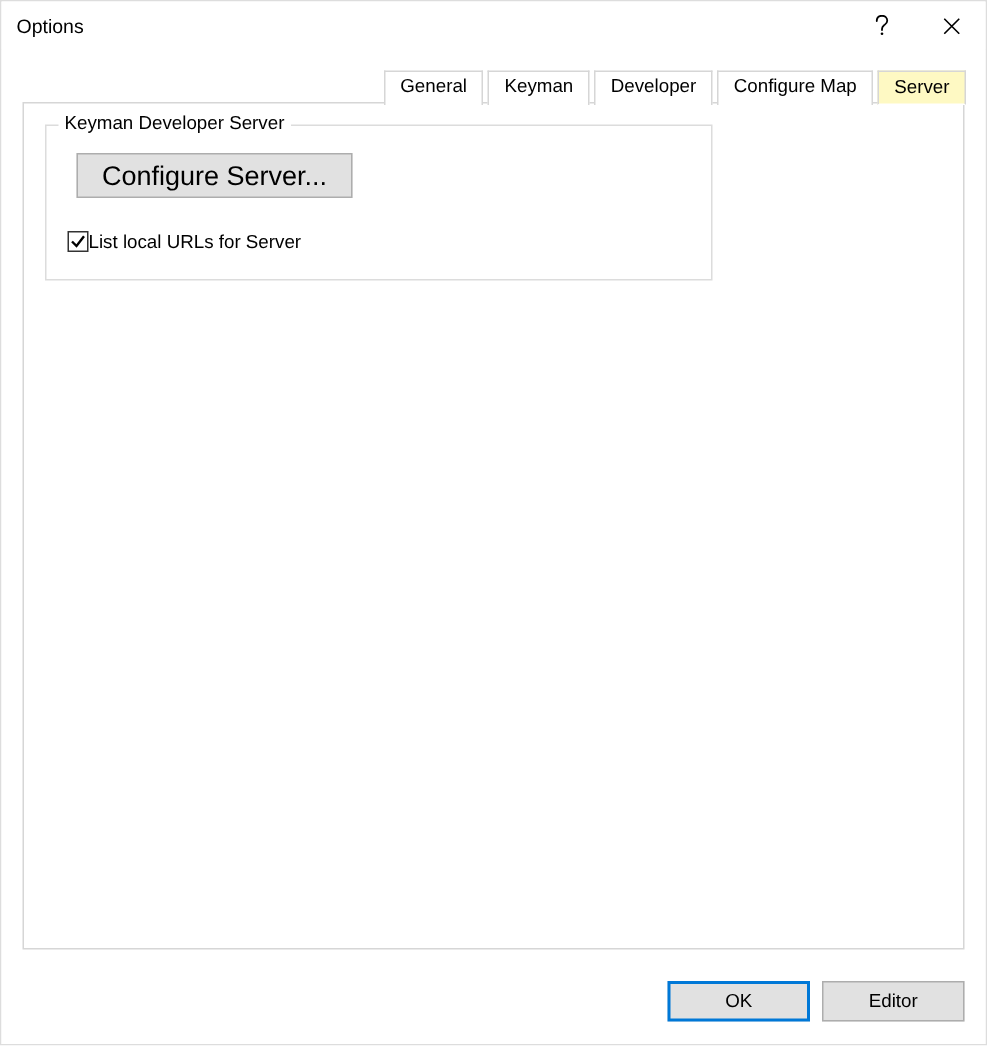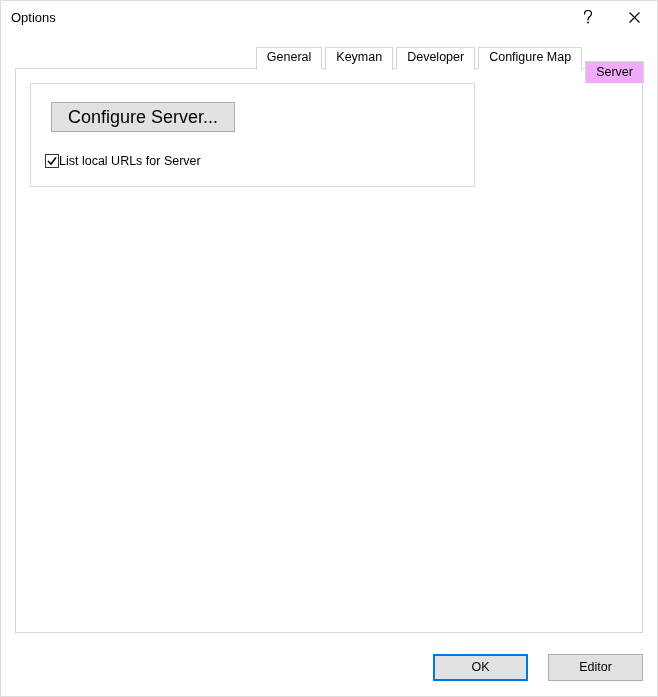--- a/index.html
+++ b/index.html
@@ -74,23 +74,23 @@
     position: relative;
     top: 1px;
     margin-right: -1px;
   }
   .tab.inactive {
     background: #ffffff;
     top: 2px;
     padding-top: 2px;
   }
   .tab.active {
-    background: #f0abfc;
+    background: #fef9c3;
     border-bottom: 1px solid #ffffff;
-    top: 16px;
+    top: 2px;
     z-index: 3;
   }
   .panel {
     border: 1px solid #d6d6d6;
     background: #ffffff;
     padding: 14px 14px 14px 14px;
     height: 565px;
     position: relative;
     z-index: 1;
   }
@@ -142,21 +142,21 @@
     flex-shrink: 0;
   }
   .checkbox svg { display: block; }
   .check-label { font-size: 12.5px; }
 
   .footer {
     height: 48px;
     display: flex;
     justify-content: flex-end;
     align-items: center;
-    gap: 20px;
+    gap: 8px;
     padding: 0 14px 10px 0;
     background: #ffffff;
   }
   .dlg-btn {
     width: 95px;
     height: 27px;
     border: 1px solid #adadad;
     background: #e1e1e1;
     font-family: inherit;
     font-size: 12.5px;
@@ -191,20 +191,21 @@
     <div class="tabs-wrap">
       <div class="tabstrip">
         <div class="tab inactive">General</div>
         <div class="tab inactive">Keyman</div>
         <div class="tab inactive">Developer</div>
         <div class="tab inactive">Configure Map</div>
         <div class="tab active">Server</div>
       </div>
       <div class="panel">
         <div class="group">
+          <div class="group-title">Keyman Developer Server</div>
           <button class="cfg-btn">Configure Server...</button>
           <div class="checkbox-row">
             <span class="checkbox">
               <svg width="12" height="12" viewBox="0 0 12 12">
                 <path d="M2 6 L5 9 L10 2.5" stroke="#000" stroke-width="1.6" fill="none"></path>
               </svg>
             </span>
             <span class="check-label">List local URLs for Server</span>
           </div>
         </div>

